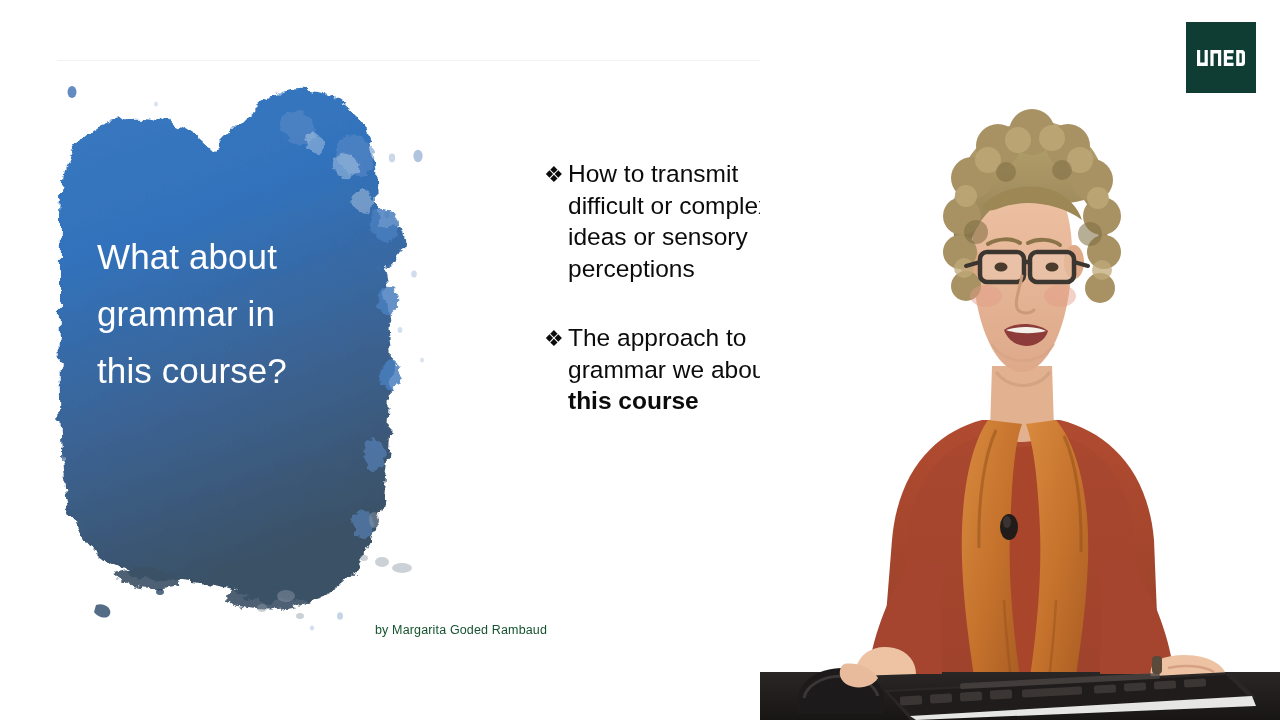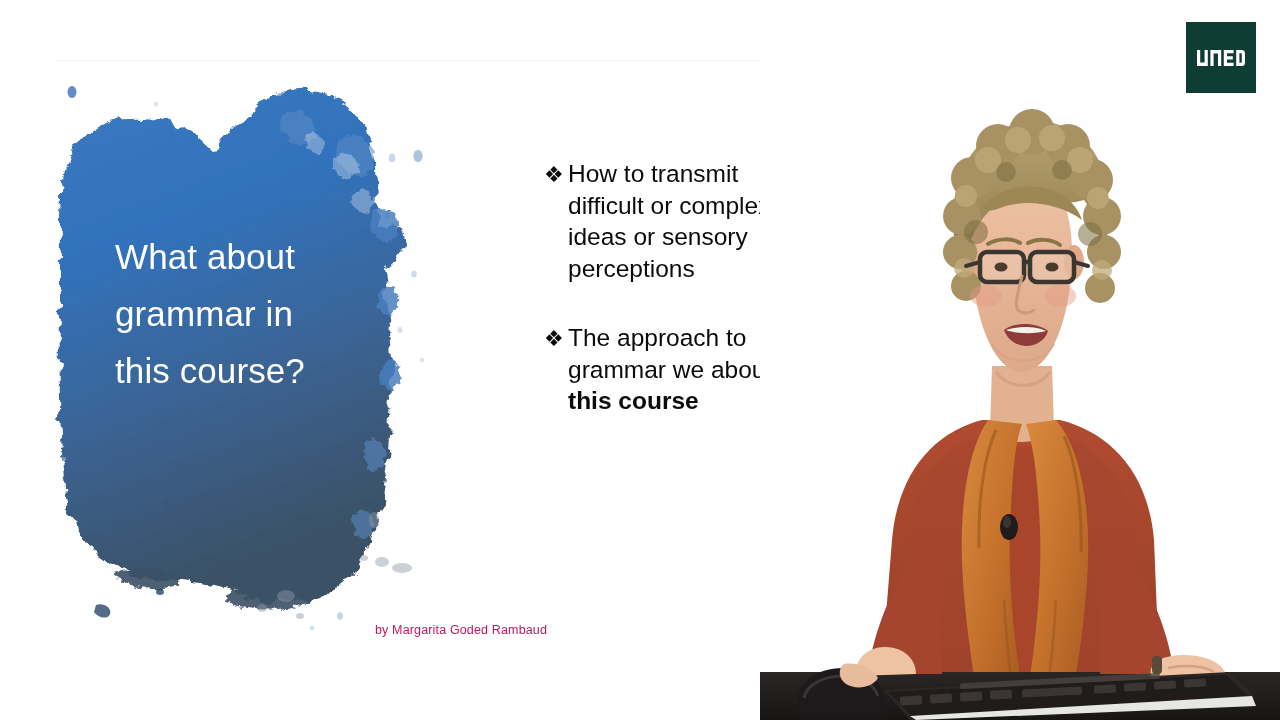--- a/index.html
+++ b/index.html
@@ -47,37 +47,37 @@
     left: 40px;
     top: 60px;
     width: 420px;
     height: 580px;
   }
   #blob-svg { display:block; width: 420px; height: 580px; }
 
   
   #slide-title {
     position: absolute;
-    left: 115px;
+    left: 97px;
     top: 228px;
     width: 300px;
     color: #ffffff;
     font-size: 35px;
     line-height: 57px;
     font-weight: 400;
     letter-spacing: 0.1px;
     white-space: pre-line;
   }
 
   
   #credit {
     position: absolute;
     left: 375px;
     top: 623px;
-    color: #be185d;
+    color: #14532d;
     font-size: 12.5px;
     letter-spacing: .15px;
   }
 
   
   #bullets {
     position: absolute;
     left: 544px;
     top: 158px;
     width: 300px;

